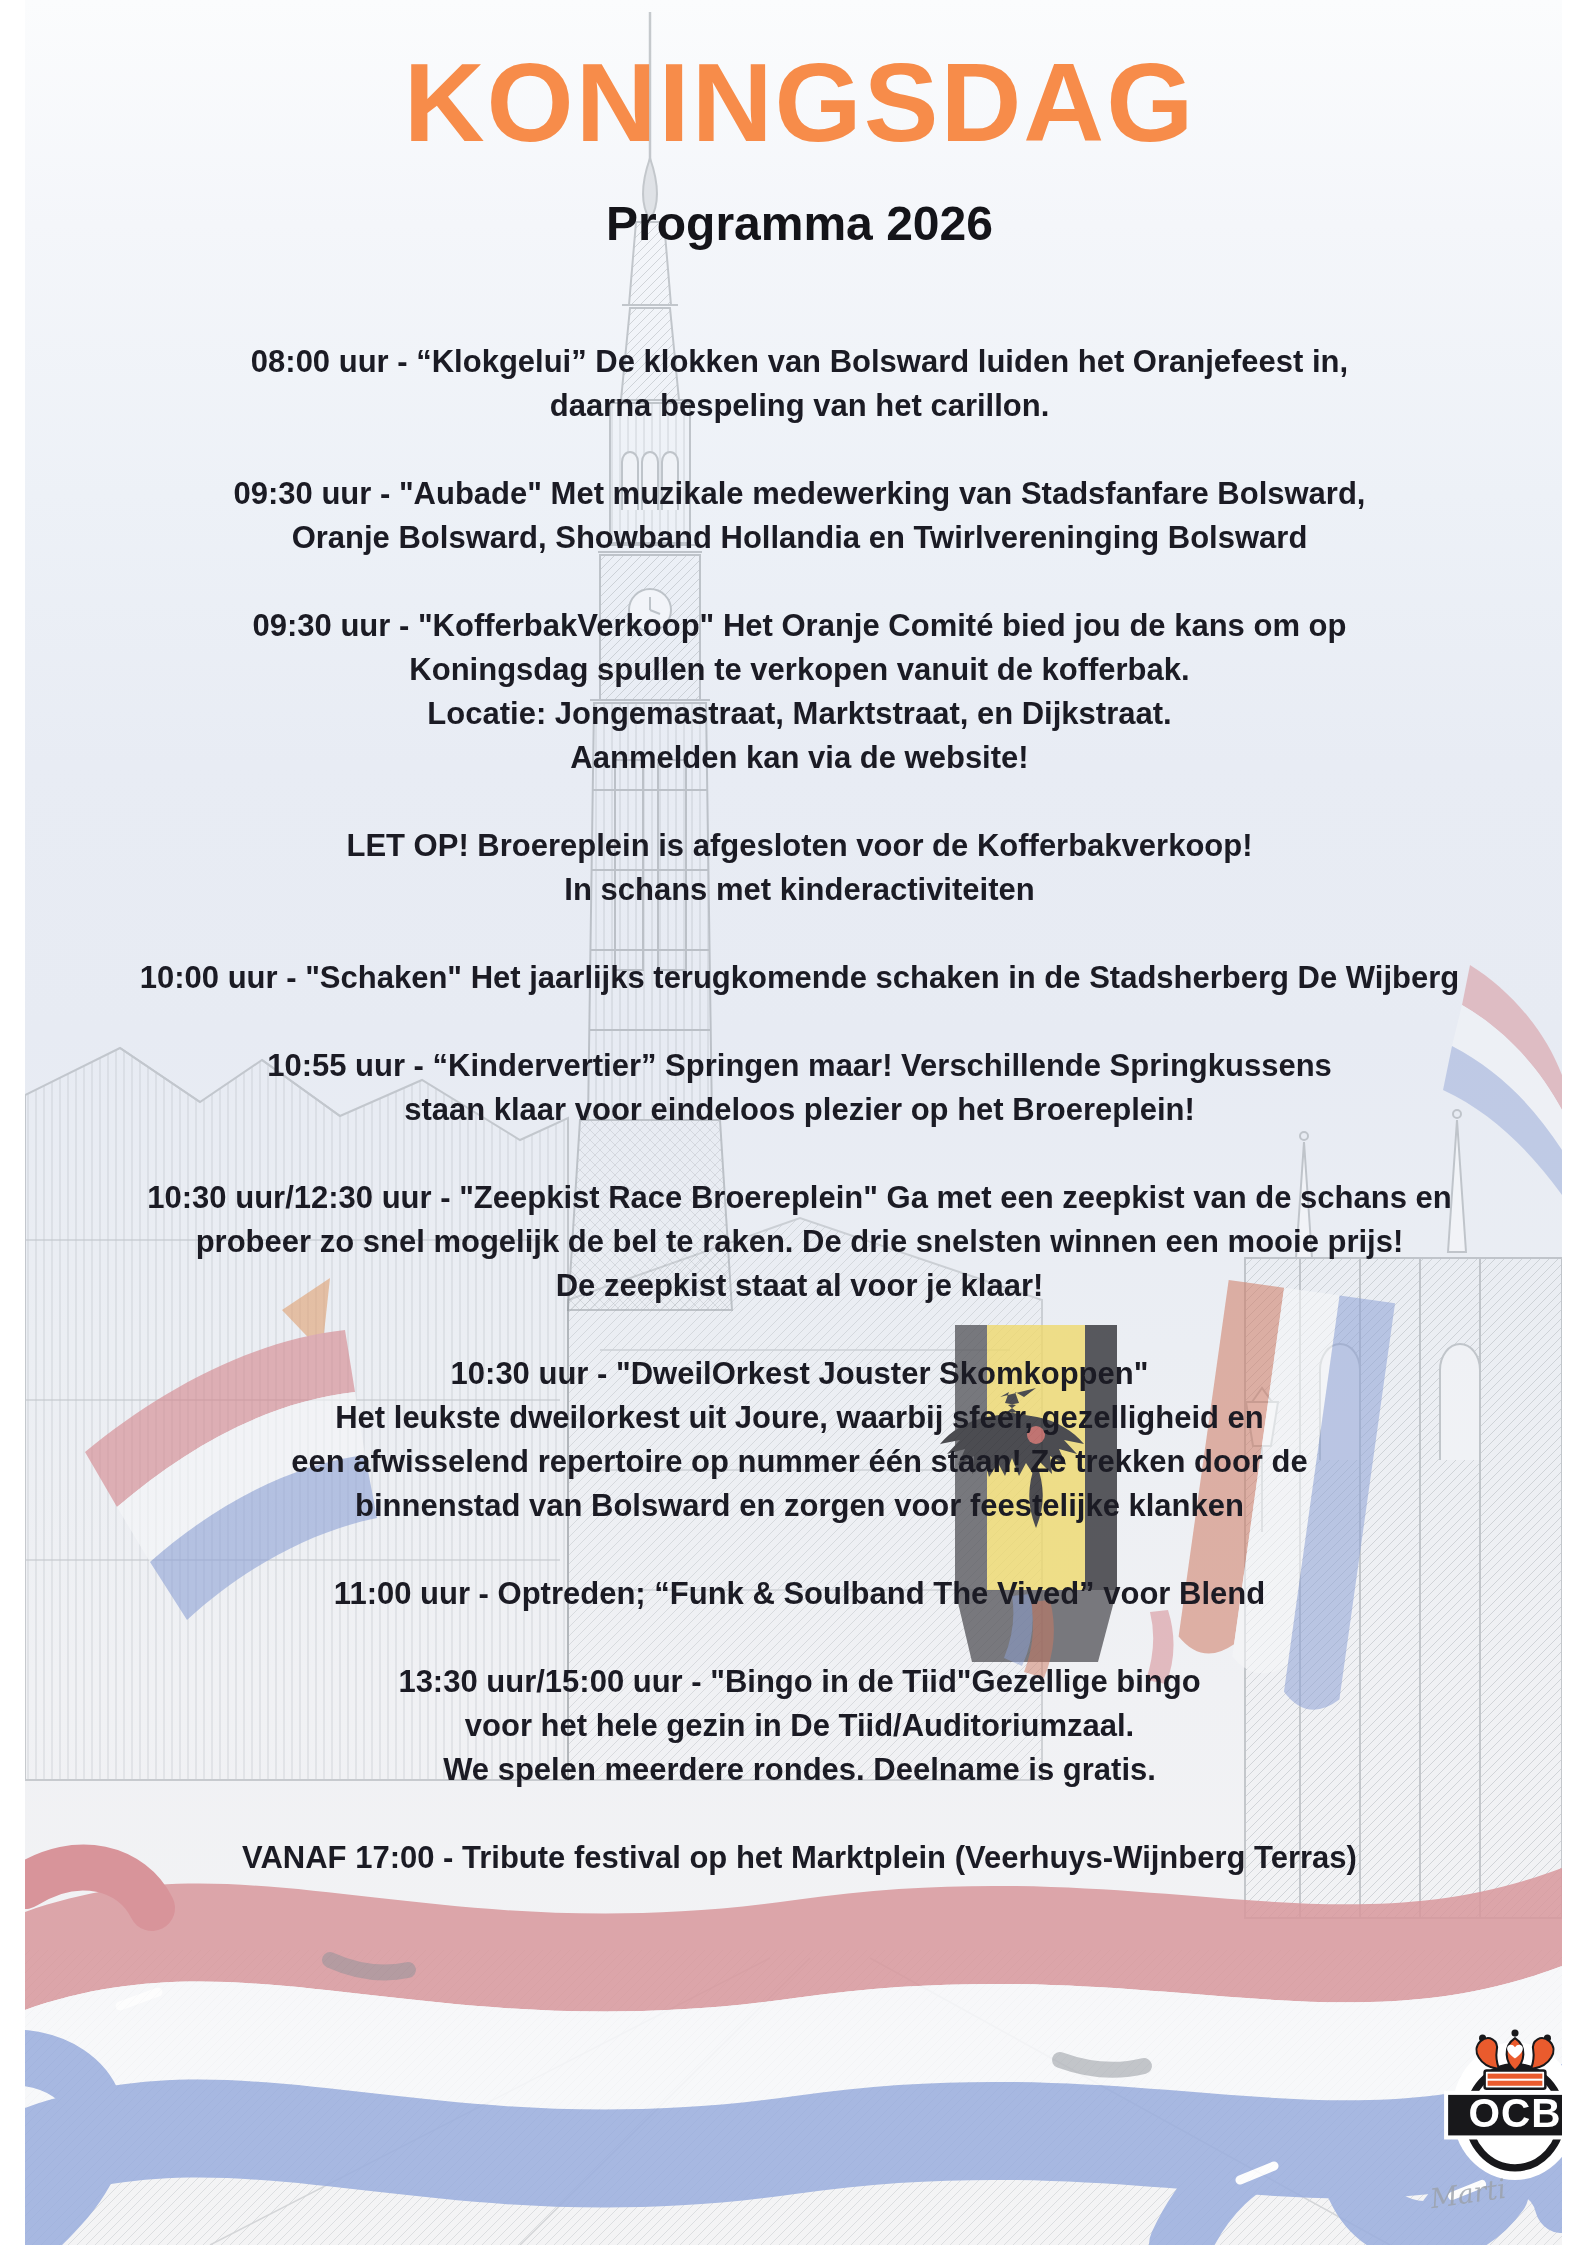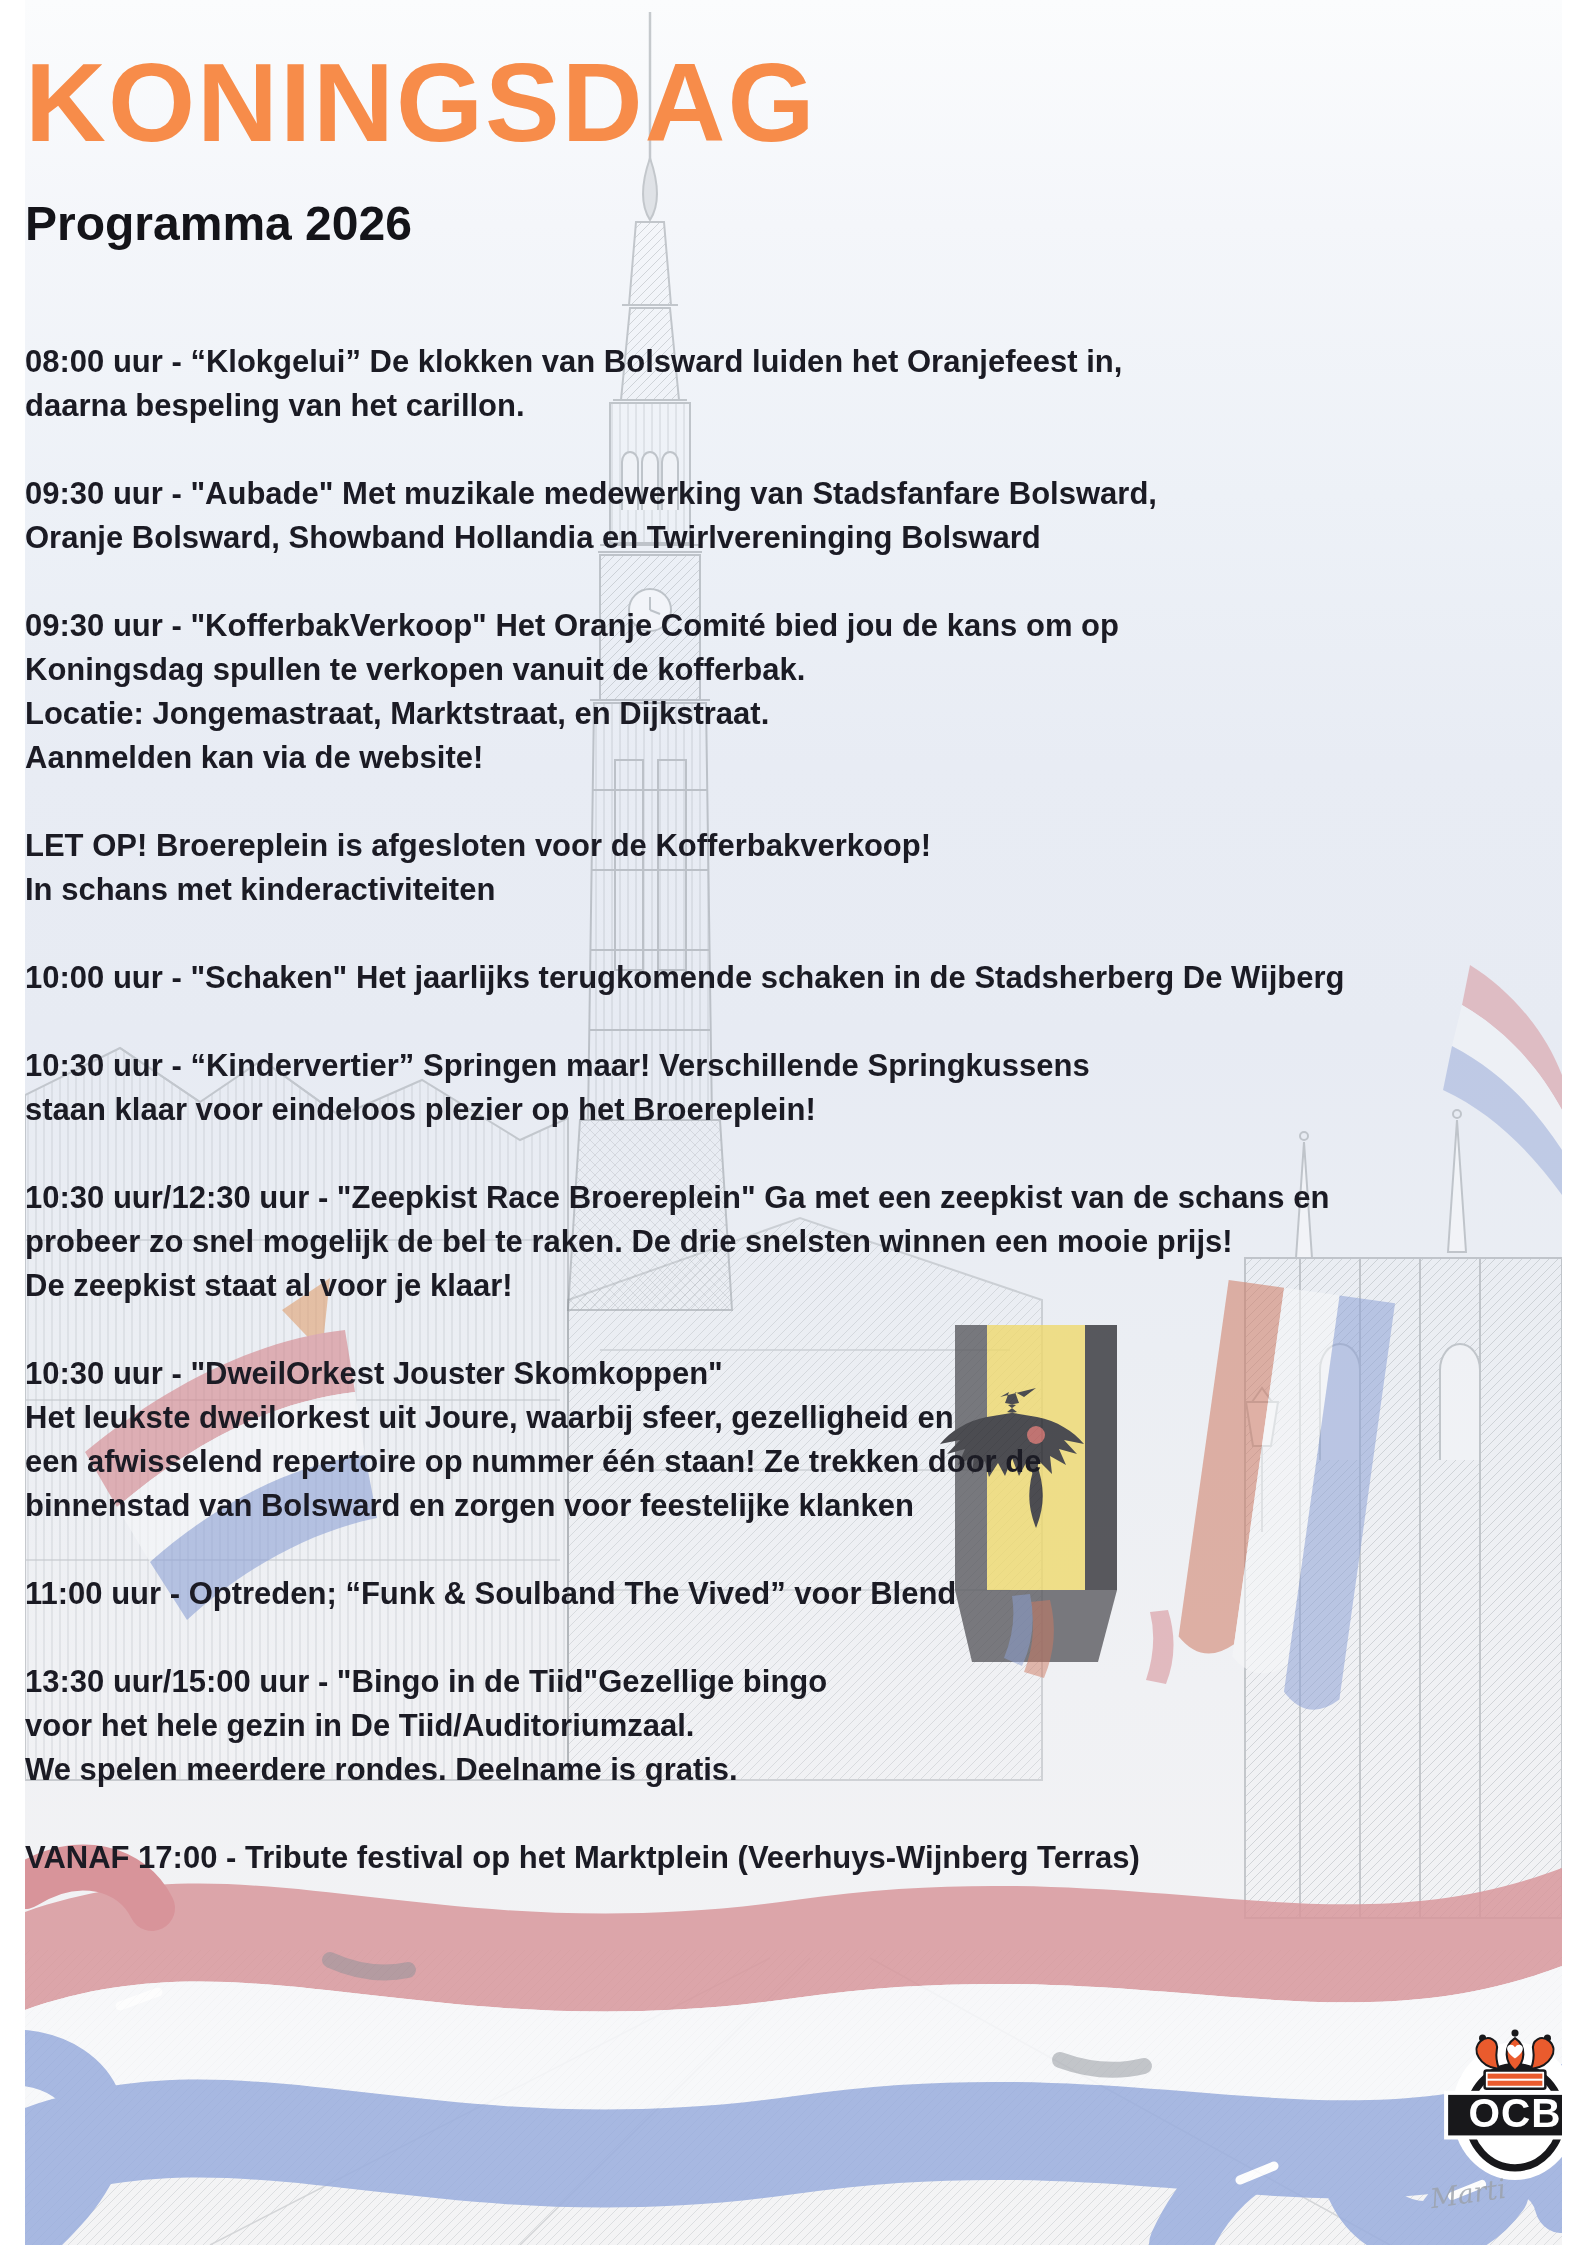--- a/index.html
+++ b/index.html
@@ -15,22 +15,22 @@
   }
   .canvas{
     position:absolute;left:25px;top:0;width:1537px;height:2245px;
     background:linear-gradient(180deg,
       #fbfcfd 0%, #f4f6fa 10%, #edf1f7 22%, #e8ecf4 34%,
       #e7ebf3 46%, #ebeef3 60%, #f0f1f4 75%, #f4f4f5 100%);
     overflow:hidden;
   }
   svg.bg{position:absolute;left:0;top:0;pointer-events:none;}
   .textlayer{
-    position:absolute;left:0;top:0;width:1537px;height:2245px;
-    text-align:left;color:#1b1b24;
+    position:absolute;left:6px;top:0;width:1537px;height:2245px;
+    text-align:center;color:#1b1b24;
   }
   .title{
     position:absolute;left:0;top:44px;width:100%;
     font-size:112px;font-weight:bold;letter-spacing:2px;
     color:#F78C4A;line-height:1.05;
   }
   .subtitle{
     position:absolute;left:0;top:198px;width:100%;
     font-size:48px;font-weight:bold;color:#141419;line-height:1.1;
   }
@@ -199,21 +199,21 @@
 daarna bespeling van het carillon.</p>
         <p class="entry">09:30 uur - "Aubade" Met muzikale medewerking van Stadsfanfare Bolsward,
 Oranje Bolsward, Showband Hollandia en Twirlvereninging Bolsward</p>
         <p class="entry">09:30 uur - "KofferbakVerkoop" Het Oranje Comité bied jou de kans om op
 Koningsdag spullen te verkopen vanuit de kofferbak.
 Locatie: Jongemastraat, Marktstraat, en Dijkstraat.
 Aanmelden kan via de website!</p>
         <p class="entry">LET OP! Broereplein is afgesloten voor de Kofferbakverkoop!
 In schans met kinderactiviteiten</p>
         <p class="entry">10:00 uur - "Schaken" Het jaarlijks terugkomende schaken in de Stadsherberg De Wijberg</p>
-        <p class="entry">10:30 uur - “Kindervertier” Springen maar! Verschillende Springkussens
+        <p class="entry">10:55 uur - “Kindervertier” Springen maar! Verschillende Springkussens
 staan klaar voor eindeloos plezier op het Broereplein!</p>
         <p class="entry">10:30 uur/12:30 uur - "Zeepkist Race Broereplein" Ga met een zeepkist van de schans en
 probeer zo snel mogelijk de bel te raken. De drie snelsten winnen een mooie prijs!
 De zeepkist staat al voor je klaar!</p>
         <p class="entry">10:30 uur - "DweilOrkest Jouster Skomkoppen"
 Het leukste dweilorkest uit Joure, waarbij sfeer, gezelligheid en
 een afwisselend repertoire op nummer één staan! Ze trekken door de
 binnenstad van Bolsward en zorgen voor feestelijke klanken</p>
         <p class="entry">11:00 uur - Optreden; “Funk &amp; Soulband The Vived” voor Blend</p>
         <p class="entry">13:30 uur/15:00 uur - "Bingo in de Tiid"Gezellige bingo

